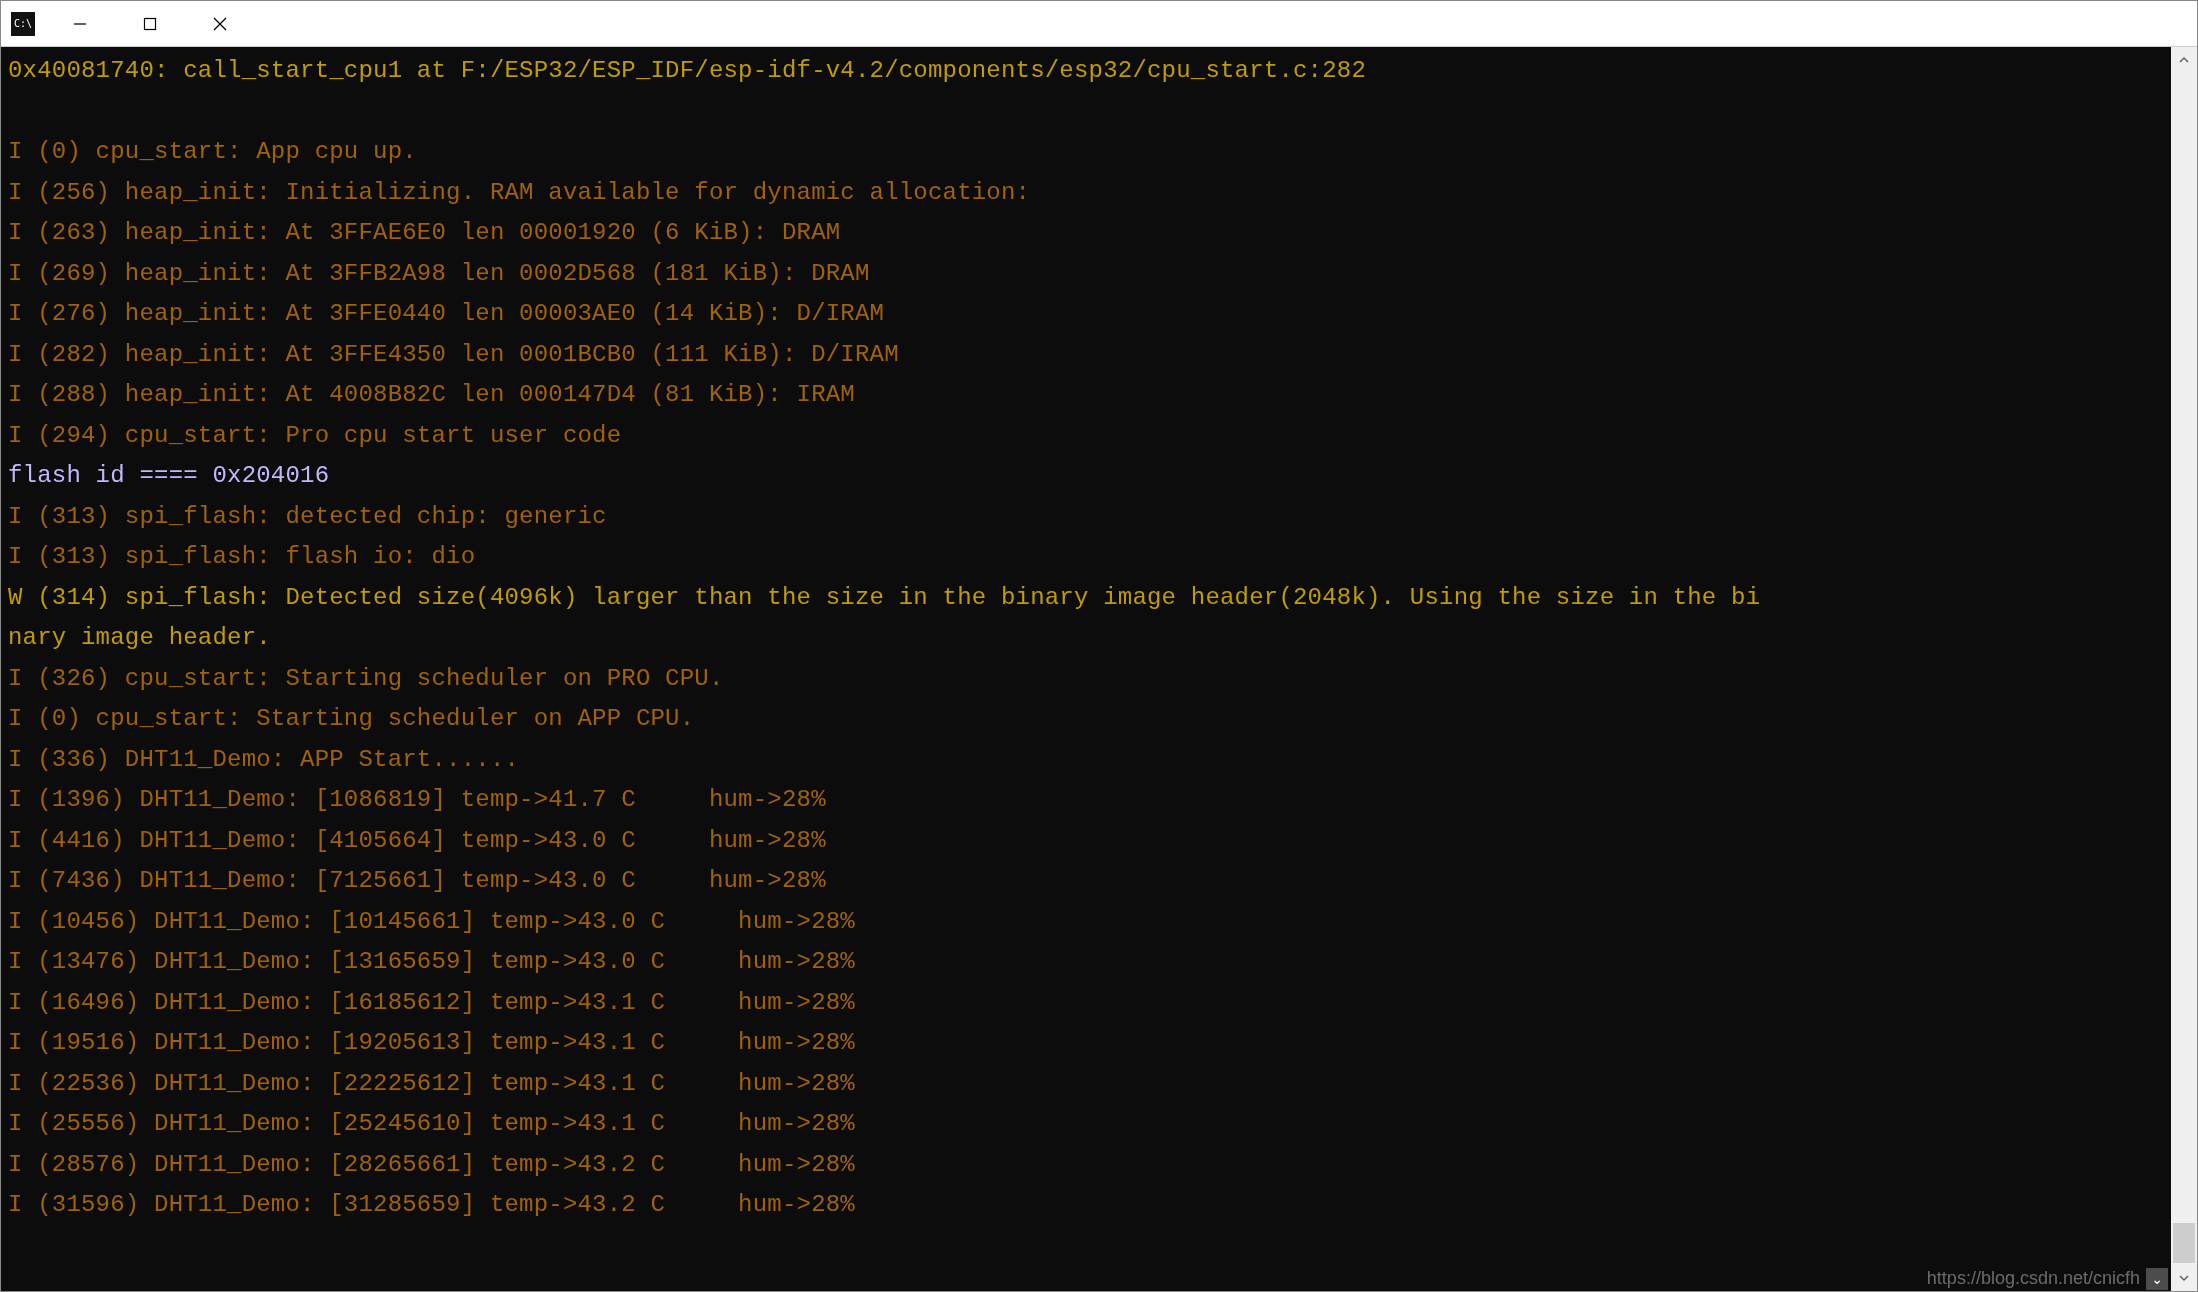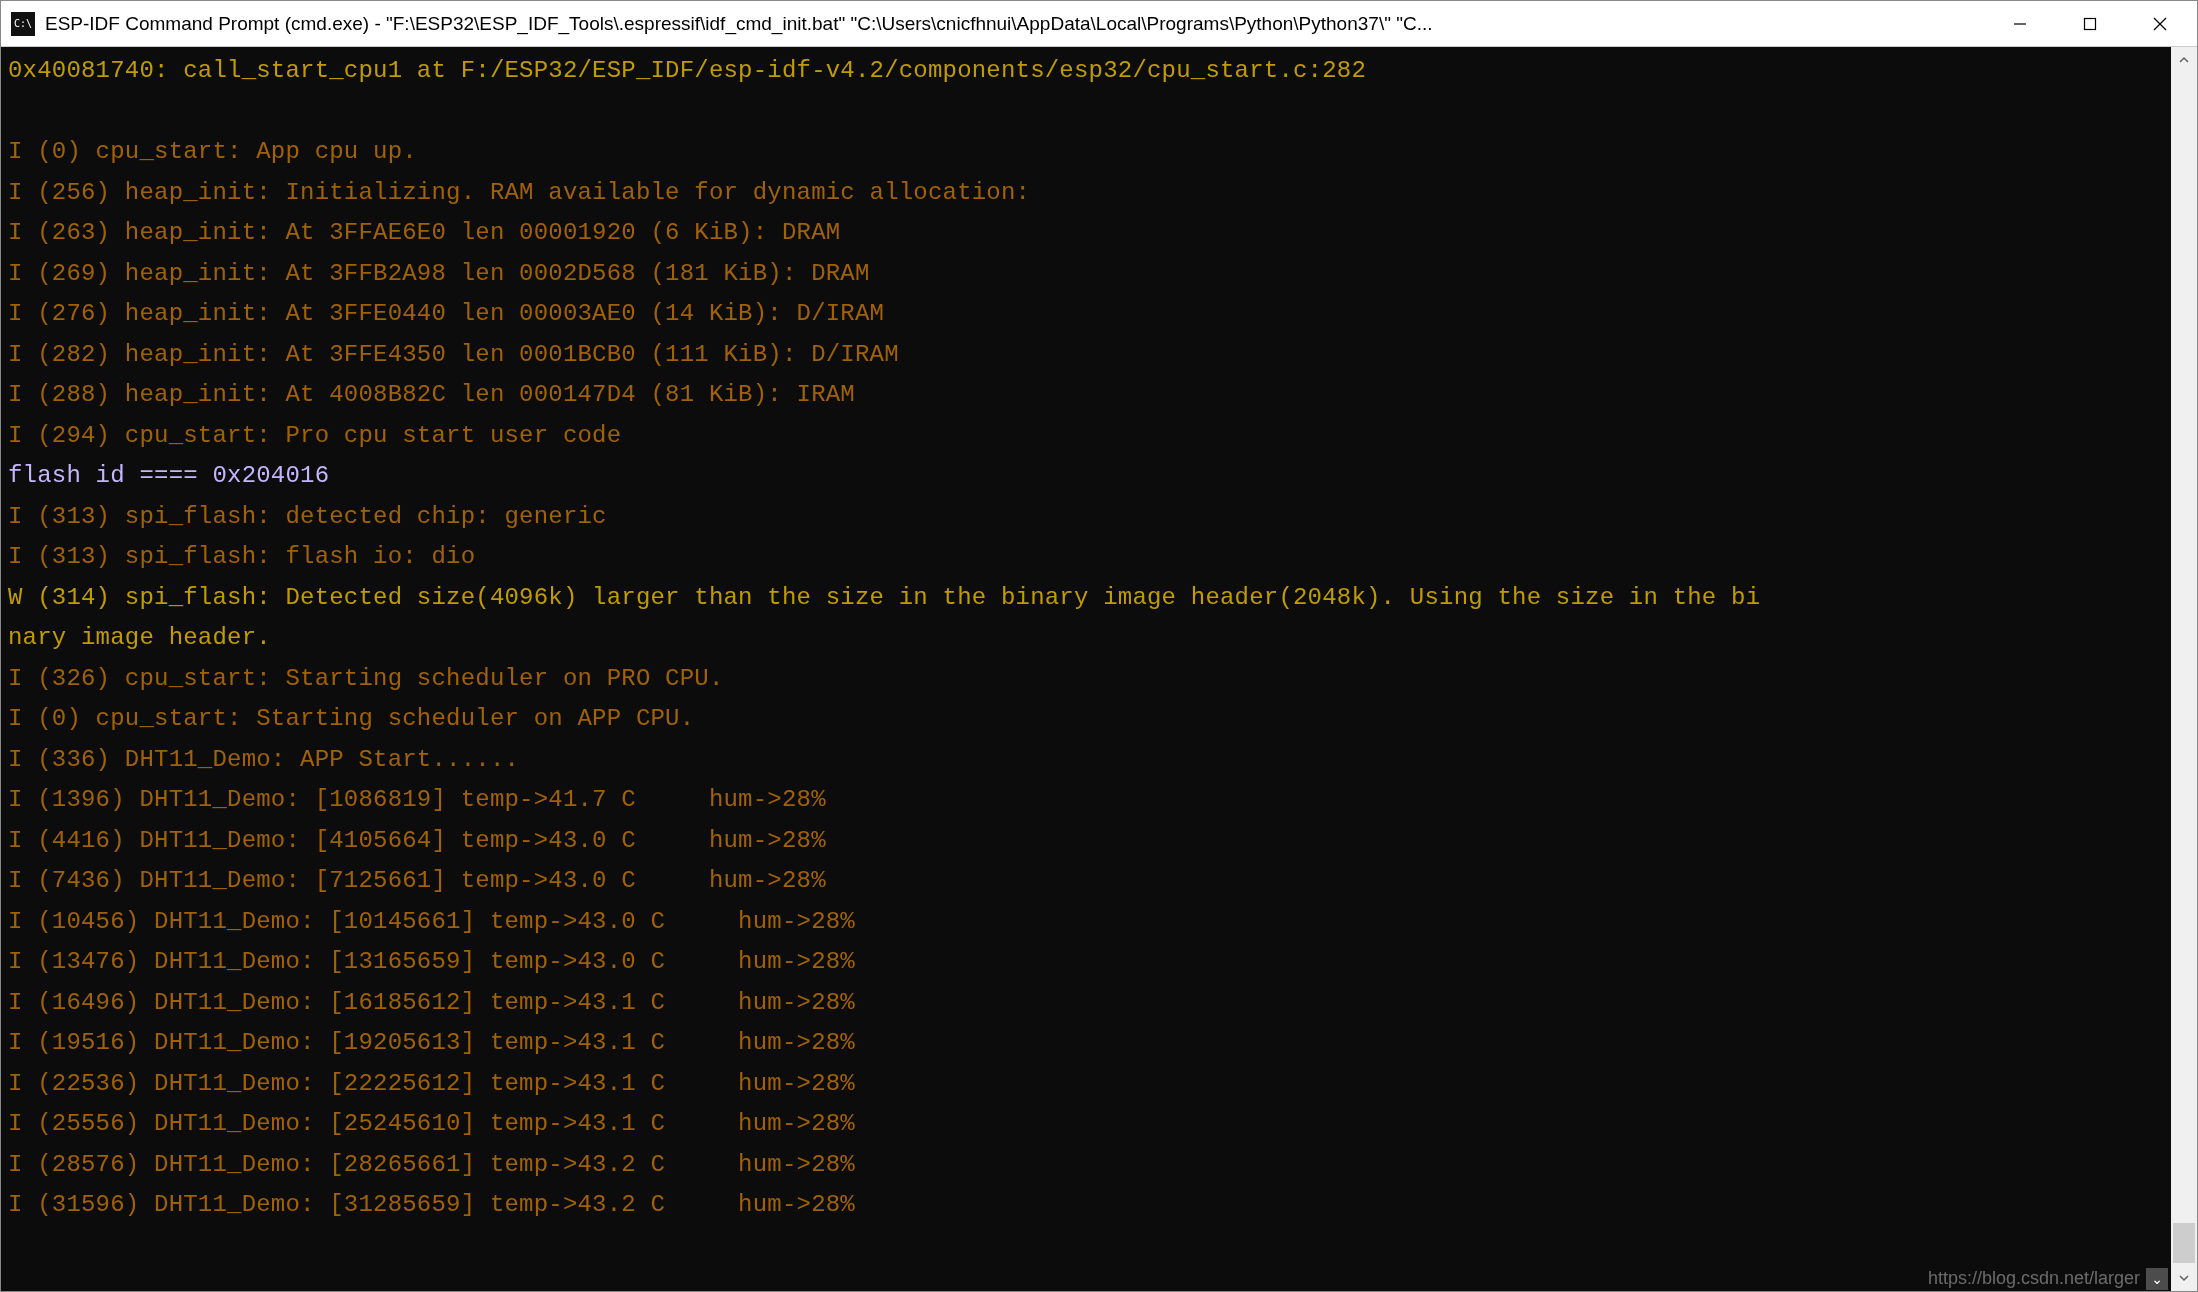--- a/index.html
+++ b/index.html
@@ -139,21 +139,20 @@
       line-height: 22px;
       font-size: 14px;
       vertical-align: middle;
     }
   </style>
 </head>
 <body>
 
 <div class="title-bar">
   <div class="title-icon">C:\</div>
-  <div class="title-text">ESP-IDF Command Prompt (cmd.exe) - "F:\ESP32\ESP_IDF_Tools\.espressif\idf_cmd_init.bat"  "C:\Users\cnicfhnui\AppData\Local\Programs\Python\Python37\" "C...</div>
   <div class="window-controls">
     <div class="window-btn">
       <svg viewBox="0 0 16 16">
           <line x1="2" y1="8" x2="14" y2="8" stroke="#000" stroke-width="1.2"></line>
         </svg>
     </div>
     <div class="window-btn">
       <svg viewBox="0 0 16 16">
           <rect x="2.5" y="2.5" width="11" height="11" fill="none" stroke="#000" stroke-width="1.2"></rect>
         </svg>
@@ -178,14 +177,14 @@
     <div class="scroll-thumb"></div>
     <div class="scroll-arrow down">
       <svg width="12" height="12" viewBox="0 0 12 12">
           <polyline points="2,4 6,8 10,4" fill="none" stroke="#606060" stroke-width="1.5"></polyline>
         </svg>
     </div>
   </div>
 </div>
 
 <div class="watermark">
-  <span>https://blog.csdn.net/larger</span><span class="wm-arrow">⌄</span>
+  <span>https://blog.csdn.net/cnicfh</span><span class="wm-arrow">⌄</span>
 </div>
 
 </body></html>

